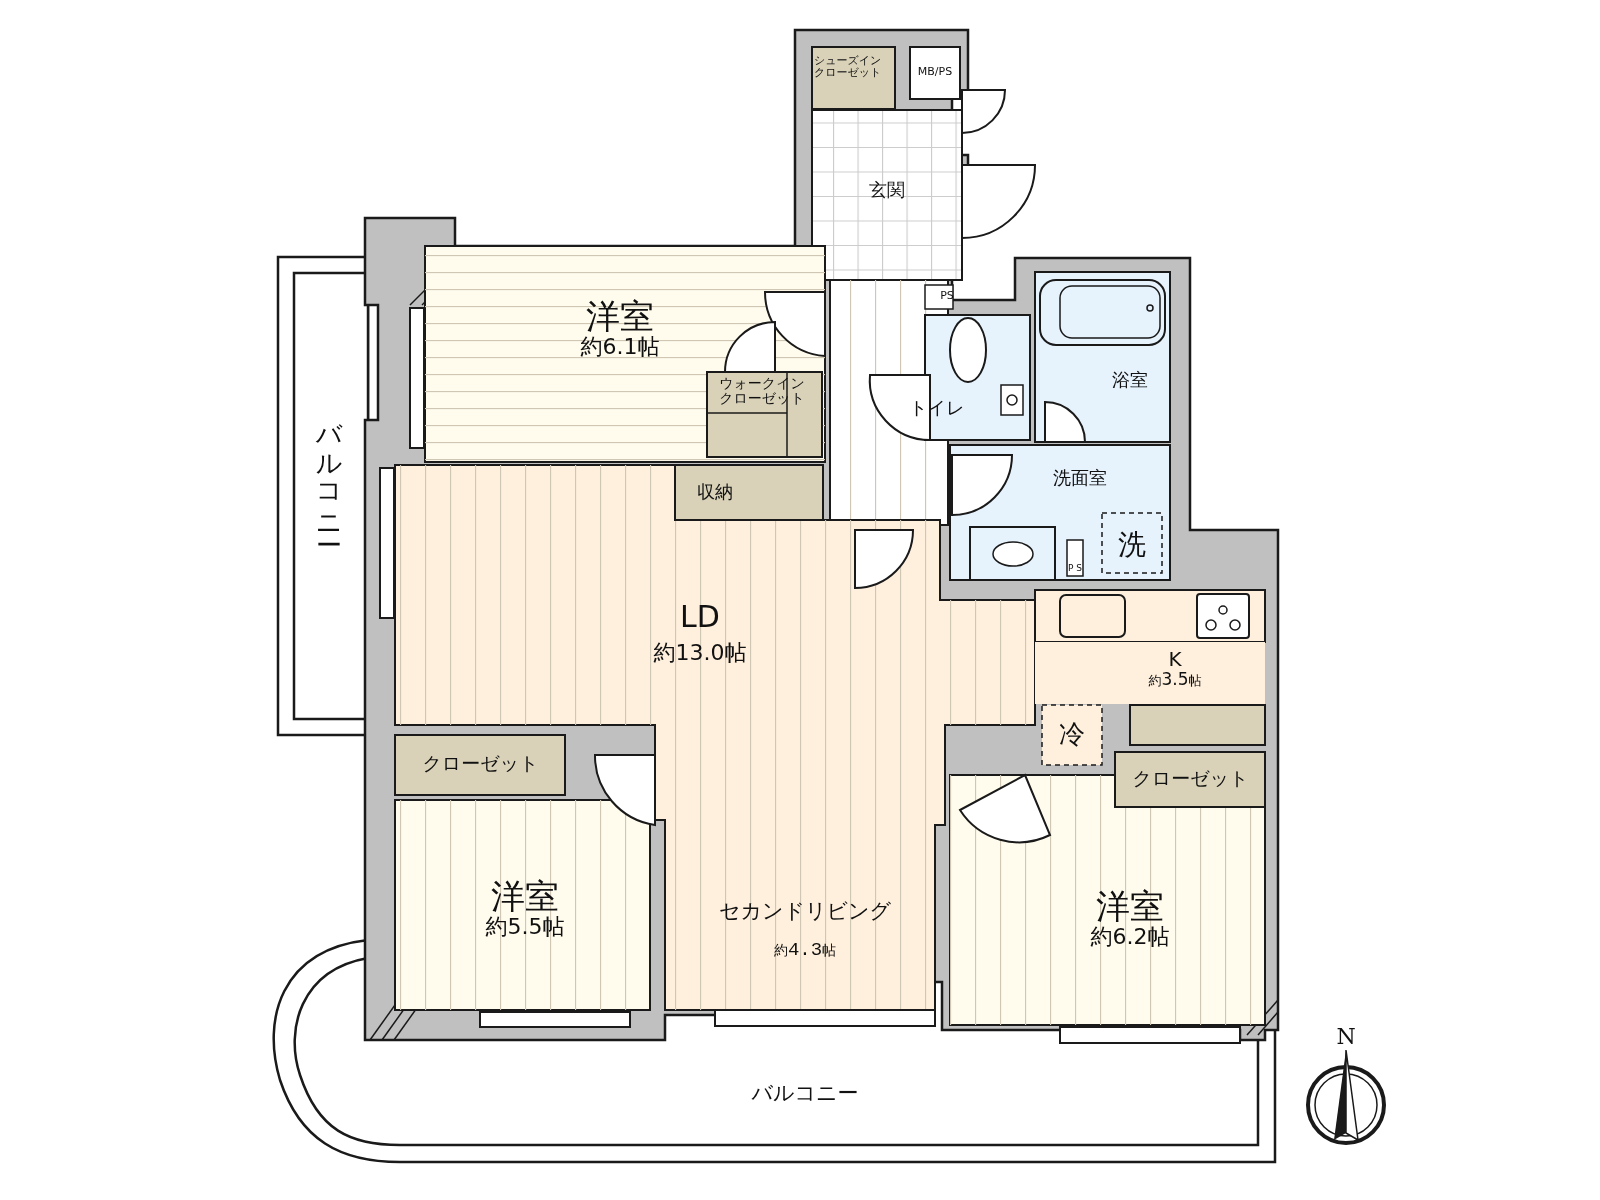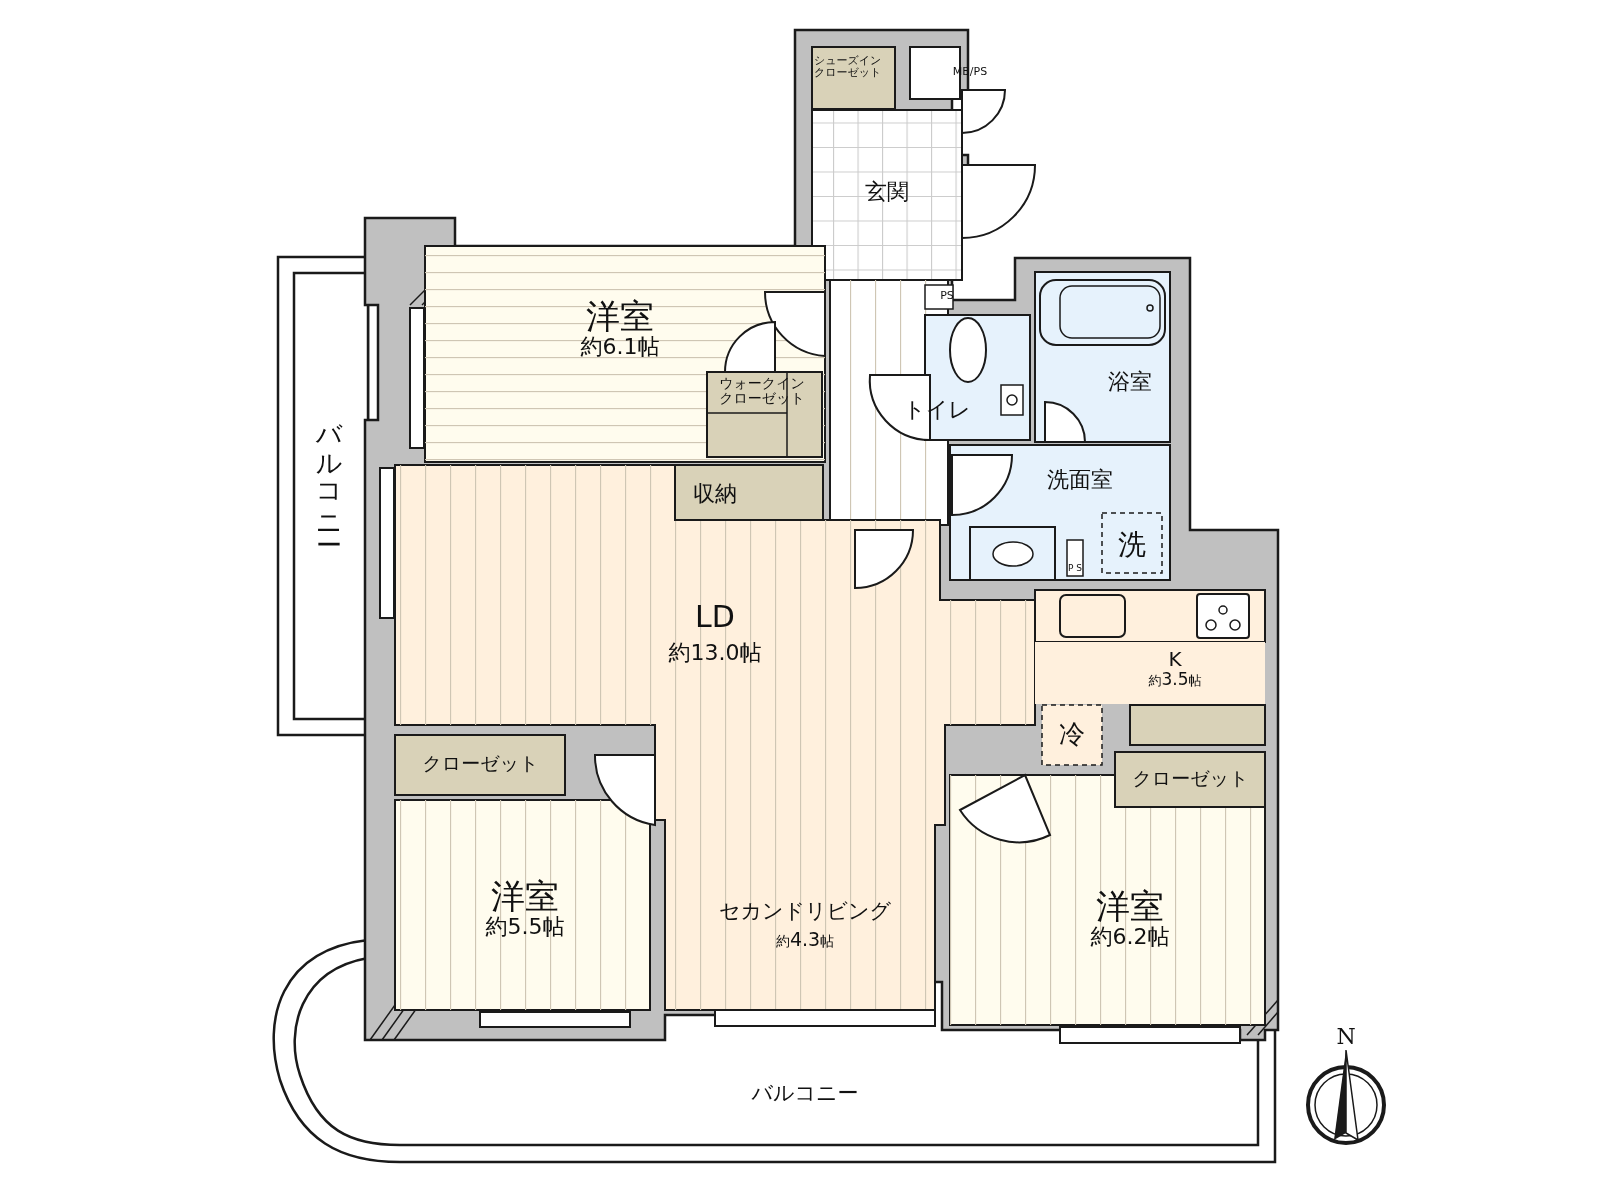--- a/index.html
+++ b/index.html
@@ -5,21 +5,21 @@
   html, body { margin: 0; padding: 0; background: #ffffff; }
   body { width: 1600px; height: 1200px; position: relative; overflow: hidden;
          font-family: "DejaVu Sans", "Liberation Sans", sans-serif; color: #111; }
   #plan { position: absolute; left: 0; top: 0; width: 1600px; height: 1200px; }
   .lbl { position: absolute; text-align: center; white-space: nowrap; color: #111; line-height: 1.1; }
   .room-name-lg { font-size: 34px; }
   .room-area-lg { font-size: 22px; }
   .room-area-lg .num { font-size: 22px; margin-top: 15px; }
   .small { font-size: 15px; }
   .tiny { font-size: 11px; }
-  .mid { font-size: 22px; }
+  .mid { font-size: 18px; }
   .vert { writing-mode: vertical-rl; font-size: 26px; letter-spacing: 2px; }
   .compass-n { font-family: "DejaVu Serif", "Liberation Serif", serif; font-size: 22px; }
 </style>
 </head>
 <body>
 
 <svg id="plan" viewBox="0 0 1600 1200" xmlns="http://www.w3.org/2000/svg">
   <defs>
     <pattern id="vlines" width="25" height="10" patternUnits="userSpaceOnUse">
       <line x1="0.5" y1="0" x2="0.5" y2="10" stroke="#cfc6b4" stroke-width="1.3"></line>
@@ -141,62 +141,62 @@
     <circle cx="1346" cy="1105" r="31" fill="none" stroke="#1a1a1a" stroke-width="1.5"></circle>
     <path d="M1346 1050 L1334 1140 L1346 1133 Z" fill="#1a1a1a"></path>
     <path d="M1346 1050 L1358 1140 L1346 1133 Z" fill="#fff" stroke="#1a1a1a" stroke-width="1.5"></path>
   </g>
 </svg>
 
 <div class="lbl tiny" style="left:814px;top:55px;width:56px;">
   <div>シューズイン</div>
   <div>クローゼット</div>
 </div>
-<div class="lbl tiny" style="left:910px;top:66px;width:50px;padding-left:35px;">MB/PS</div>
+<div class="lbl tiny" style="left:910px;top:66px;width:50px;">MB/PS</div>
 <div class="lbl mid" style="left:842px;top:180px;width:90px;">玄関</div>
 
 <div class="lbl tiny" style="left:925px;top:290px;width:44px;">PS</div>
 <div class="lbl mid" style="left:902px;top:398px;width:70px;">トイレ</div>
 <div class="lbl mid" style="left:1095px;top:370px;width:70px;">浴室</div>
 <div class="lbl mid" style="left:1030px;top:468px;width:100px;">洗面室</div>
 <div class="lbl mid" style="left:1102px;top:530px;width:60px;font-size:28px;">洗</div>
 <div class="lbl tiny" style="left:1063px;top:564px;width:24px;font-size:9px;">P S</div>
 
 <div class="lbl" style="left:535px;top:298px;width:170px;">
   <div class="room-name-lg">洋室</div>
   <div class="room-area-lg"><span>約</span><span class="num">6.1</span><span>帖</span></div>
 </div>
 <div class="lbl" style="left:712px;top:376px;width:100px;font-size:14px;">
   <div>ウォークイン</div>
   <div>クローゼット</div>
 </div>
 <div class="lbl mid" style="left:680px;top:482px;width:70px;">収納</div>
 
-<div class="lbl" style="left:630px;top:600px;width:170px;">
+<div class="lbl" style="left:615px;top:600px;width:170px;">
   <div class="room-name-lg" style="font-size:30px;">LD</div>
   <div class="room-area-lg" style="margin-top:8px;"><span>約</span><span class="num">13.0</span><span>帖</span></div>
 </div>
 
 <div class="lbl" style="left:1130px;top:648px;width:90px;">
   <div style="font-size:20px;">K</div>
   <div style="font-size:13px;"><span>約</span><span style="font-size:17px;">3.5</span><span>帖</span></div>
 </div>
 <div class="lbl mid" style="left:1042px;top:720px;width:60px;font-size:26px;">冷</div>
 
 <div class="lbl small" style="left:398px;top:753px;width:165px;font-size:19px;">クローゼット</div>
 <div class="lbl small" style="left:1118px;top:768px;width:145px;font-size:19px;">クローゼット</div>
 
 <div class="lbl" style="left:460px;top:878px;width:130px;">
   <div class="room-name-lg">洋室</div>
   <div class="room-area-lg"><span>約</span><span class="num">5.5</span><span>帖</span></div>
 </div>
 
 <div class="lbl" style="left:700px;top:900px;width:210px;">
   <div style="font-size:21px;">セカンドリビング</div>
-  <div style="font-size:14px;margin-top:6px;"><span>約</span><span style="font-size:19px;">4.3</span><span>帖</span></div>
+  <div style="font-size:14px;margin-top:17px;font-family:Liberation Mono, monospace;"><span>約</span><span style="font-size:19px;">4.3</span><span>帖</span></div>
 </div>
 
 <div class="lbl" style="left:1065px;top:888px;width:130px;">
   <div class="room-name-lg">洋室</div>
   <div class="room-area-lg"><span>約</span><span class="num">6.2</span><span>帖</span></div>
 </div>
 
 <div class="lbl vert" style="left:315px;top:405px;">バルコニー</div>
 <div class="lbl" style="left:740px;top:1082px;width:130px;font-size:21px;">バルコニー</div>
 

